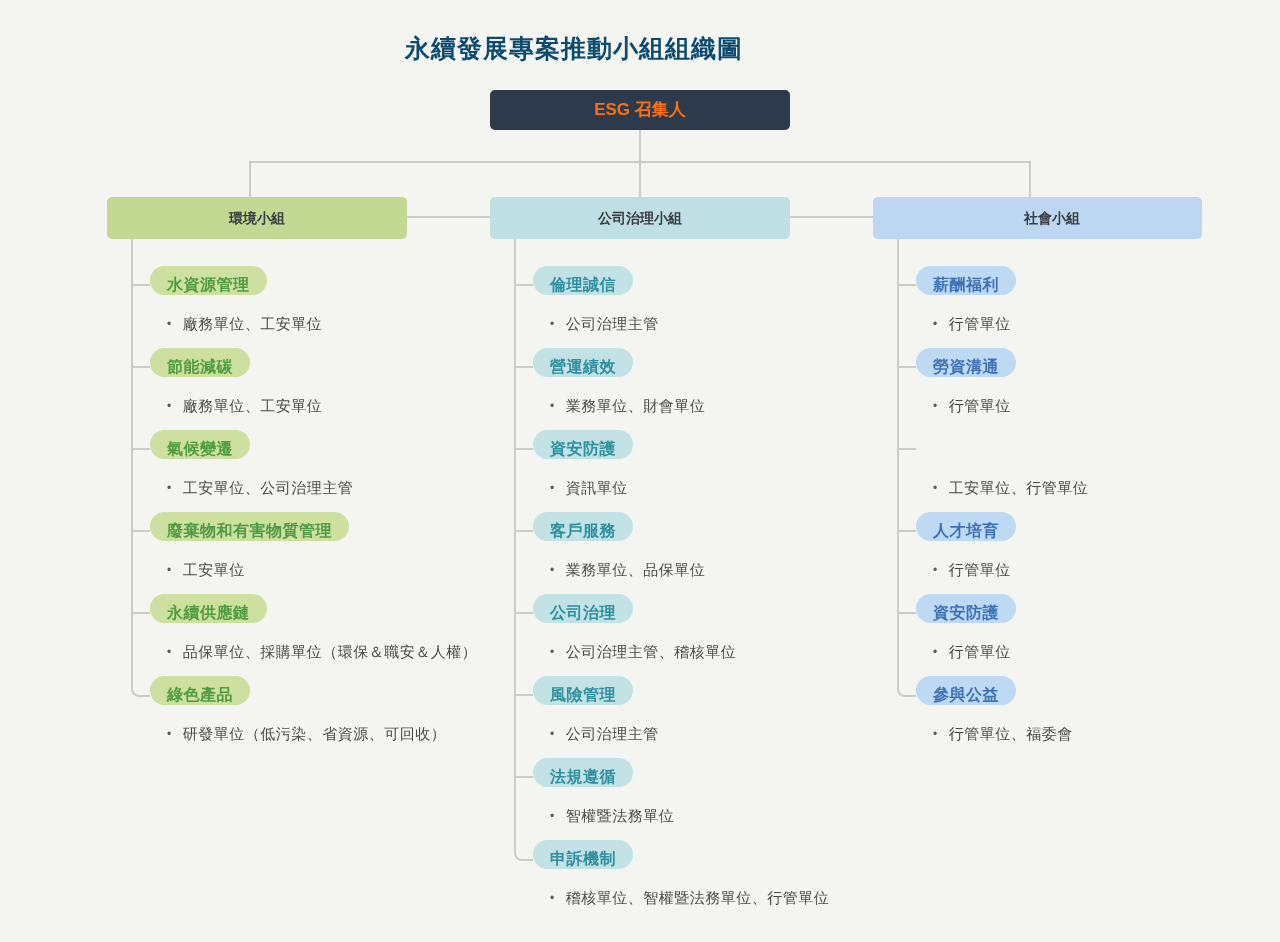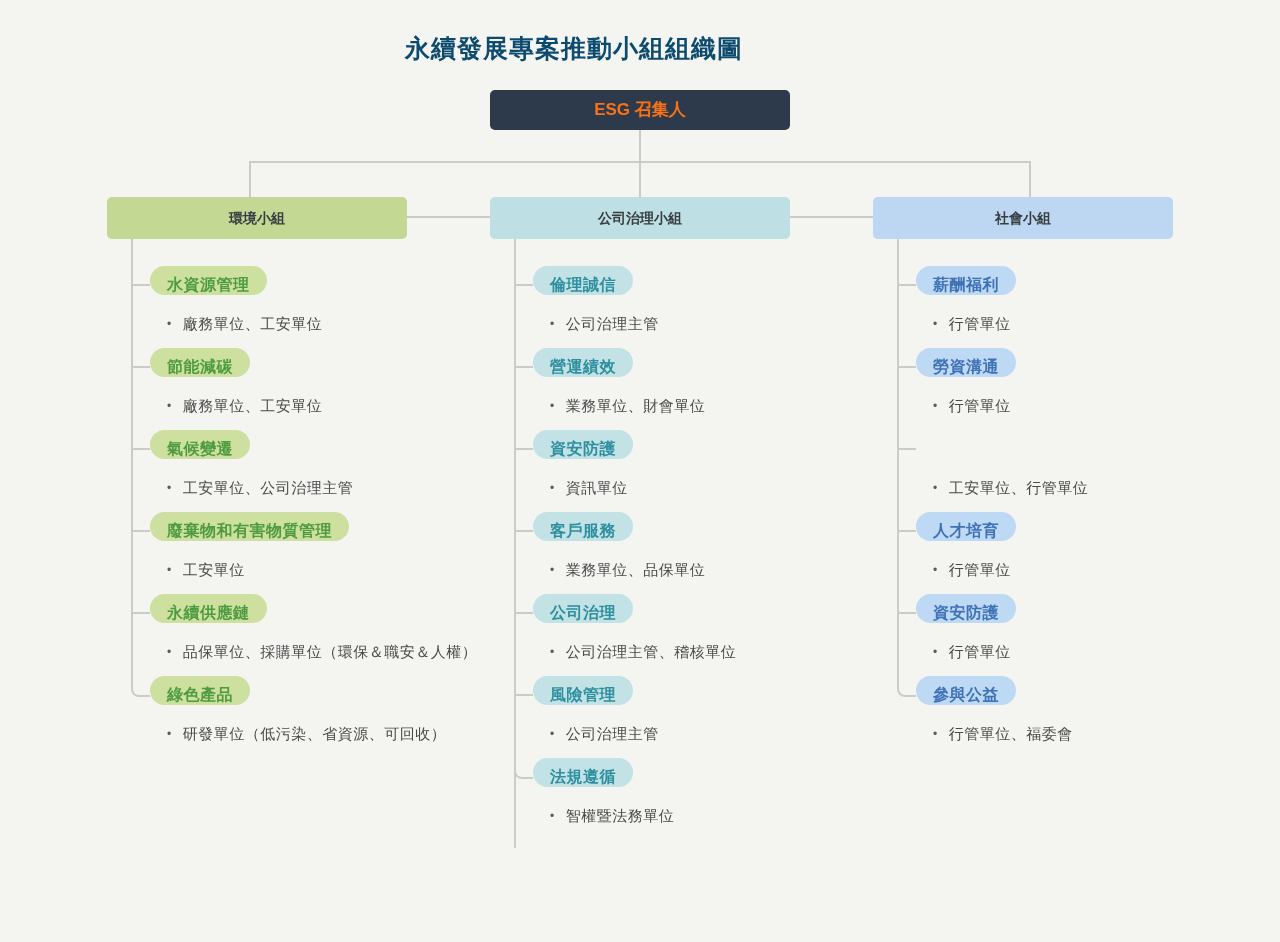--- a/index.html
+++ b/index.html
@@ -32,21 +32,21 @@
   .l-stub-left{left:249px;top:161px;width:2px;height:37px;}
   .l-stub-right{left:1029px;top:161px;width:2px;height:37px;}
   .l-mid-a{left:407px;top:216px;width:83px;height:2px;}
   .l-mid-b{left:790px;top:216px;width:83px;height:2px;}
   .group-header{
     position:absolute;top:197px;width:300px;height:42px;
     background:var(--header-bg);border-radius:5px;
     color:#383d42;font-size:14px;font-weight:bold;
     text-align:center;line-height:42px;
   }
-  .gh-0{left:107px;} .gh-1{left:490px;} .gh-2{left:873px;}
+  .gh-0{left:107px;} .gh-1{left:490px;} .gh-2{left:873px;padding-left:29px;}
   .spine{position:absolute;top:239px;width:2px;background:var(--line);}
   .sp-0{left:131px;height:445px;}
   .sp-1{left:514px;height:609px;}
   .sp-2{left:897px;height:445px;}
   .col{position:absolute;top:266px;width:370px;}
   .col-0{left:150px;} .col-1{left:533px;} .col-2{left:916px;}
   .item{position:relative;height:82px;}
   .item:not(:last-child)::before{
     content:"";position:absolute;left:-19px;top:18px;width:19px;height:2px;
     background:var(--line);
@@ -145,20 +145,24 @@
         <div class="member"><span class="bullet">•</span><span>公司治理主管、稽核單位</span></div>
       </div>
       <div class="item">
         <span class="pill">風險管理</span>
         <div class="member"><span class="bullet">•</span><span>公司治理主管</span></div>
       </div>
       <div class="item">
         <span class="pill">法規遵循</span>
         <div class="member"><span class="bullet">•</span><span>智權暨法務單位</span></div>
       </div>
+      <div class="item">
+        <span class="pill">申訴機制</span>
+        <div class="member"><span class="bullet">•</span><span>稽核單位、智權暨法務單位、行管單位</span></div>
+      </div>
     </div>
   </section>
 
   <section style="--header-bg: #bdd7f2; --pill-bg: #bed9f4; --pill-text: #3f72b5;">
     <div class="group-header gh-2">社會小組</div>
     <div class="spine sp-2"></div>
     <div class="col col-2">
       <div class="item">
         <span class="pill">薪酬福利</span>
         <div class="member"><span class="bullet">•</span><span>行管單位</span></div>

